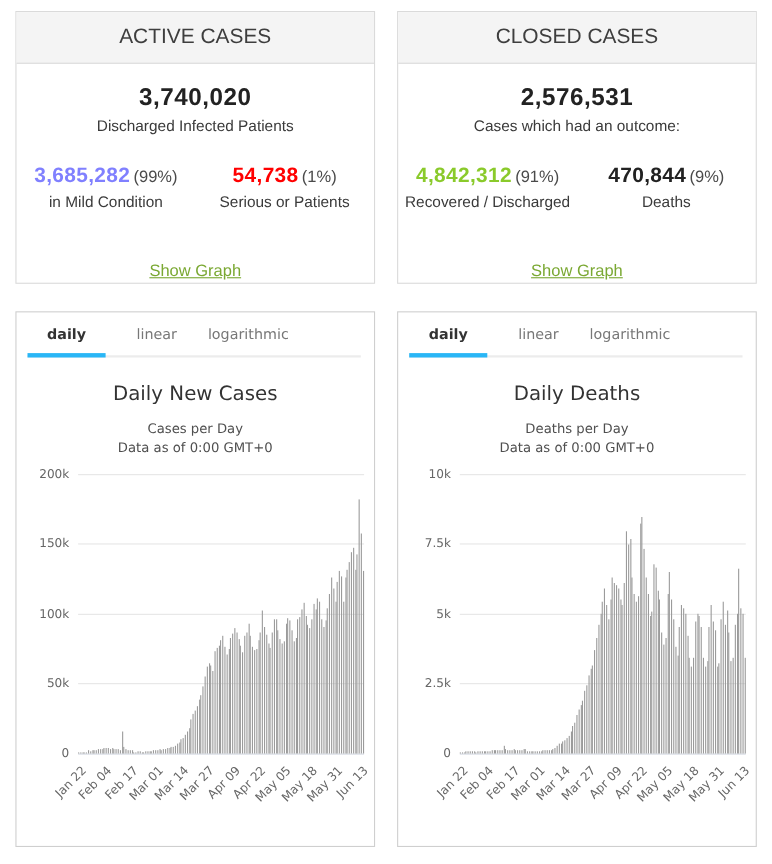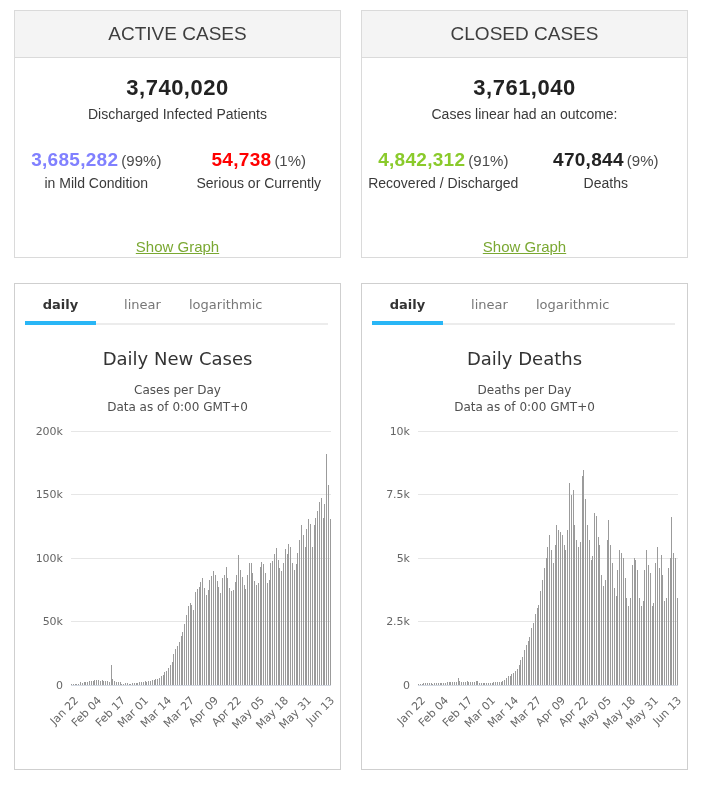--- a/index.html
+++ b/index.html
@@ -99,34 +99,34 @@
           <div class="stat-col">
             <div>
               <span class="stat-value" style="color: rgb(128, 128, 255);">3,685,282</span><span class="stat-pct">(99%)</span>
             </div>
             <div class="stat-label">in Mild Condition</div>
           </div>
           <div class="stat-col">
             <div>
               <span class="stat-value" style="color: rgb(255, 0, 0);">54,738</span><span class="stat-pct">(1%)</span>
             </div>
-            <div class="stat-label">Serious or Currently</div>
+            <div class="stat-label">Serious or Patients</div>
           </div>
         </div>
         <div class="link-row">
           <a class="show-graph" href="#" style="color: rgb(122, 168, 50);">Show Graph</a>
         </div>
       </div>
     </section>
 
     <section class="stat-panel">
       <div class="stat-header">CLOSED CASES</div>
       <div class="stat-body">
-        <div class="total">3,761,040</div>
-        <div class="total-caption">Cases linear had an outcome:</div>
+        <div class="total">2,576,531</div>
+        <div class="total-caption">Cases which had an outcome:</div>
         <div class="stat-cols">
           <div class="stat-col">
             <div>
               <span class="stat-value" style="color: rgb(138, 202, 43);">4,842,312</span><span class="stat-pct">(91%)</span>
             </div>
             <div class="stat-label">Recovered / Discharged</div>
           </div>
           <div class="stat-col">
             <div>
               <span class="stat-value" style="color: rgb(34, 34, 34);">470,844</span><span class="stat-pct">(9%)</span>

